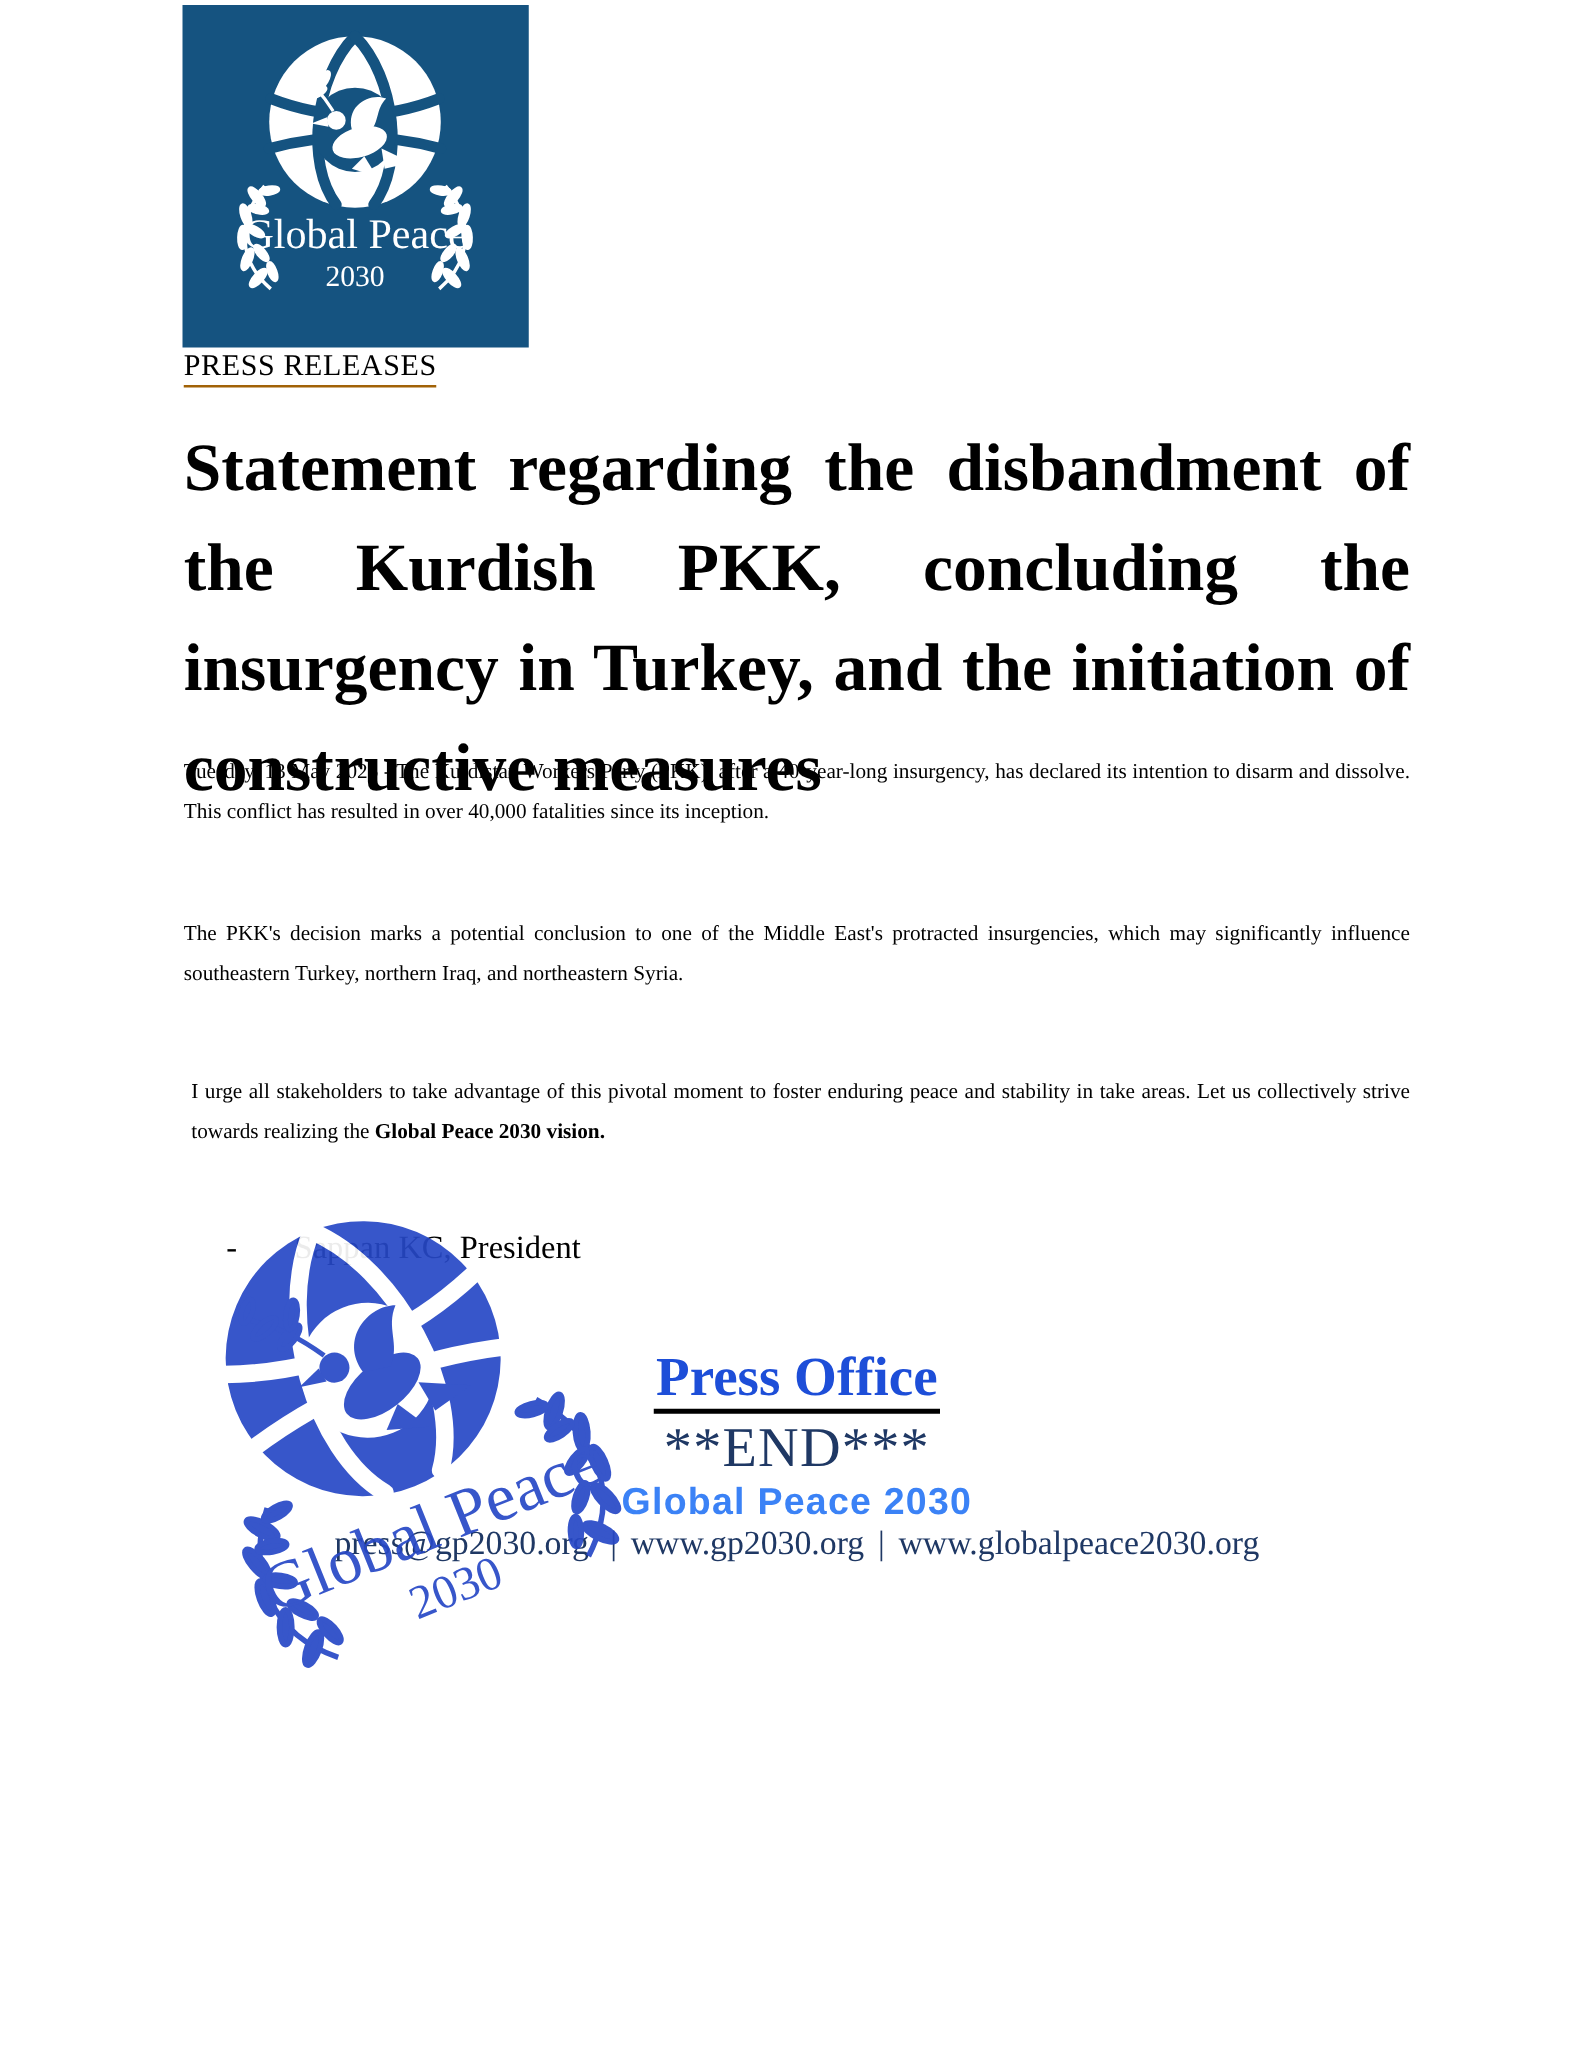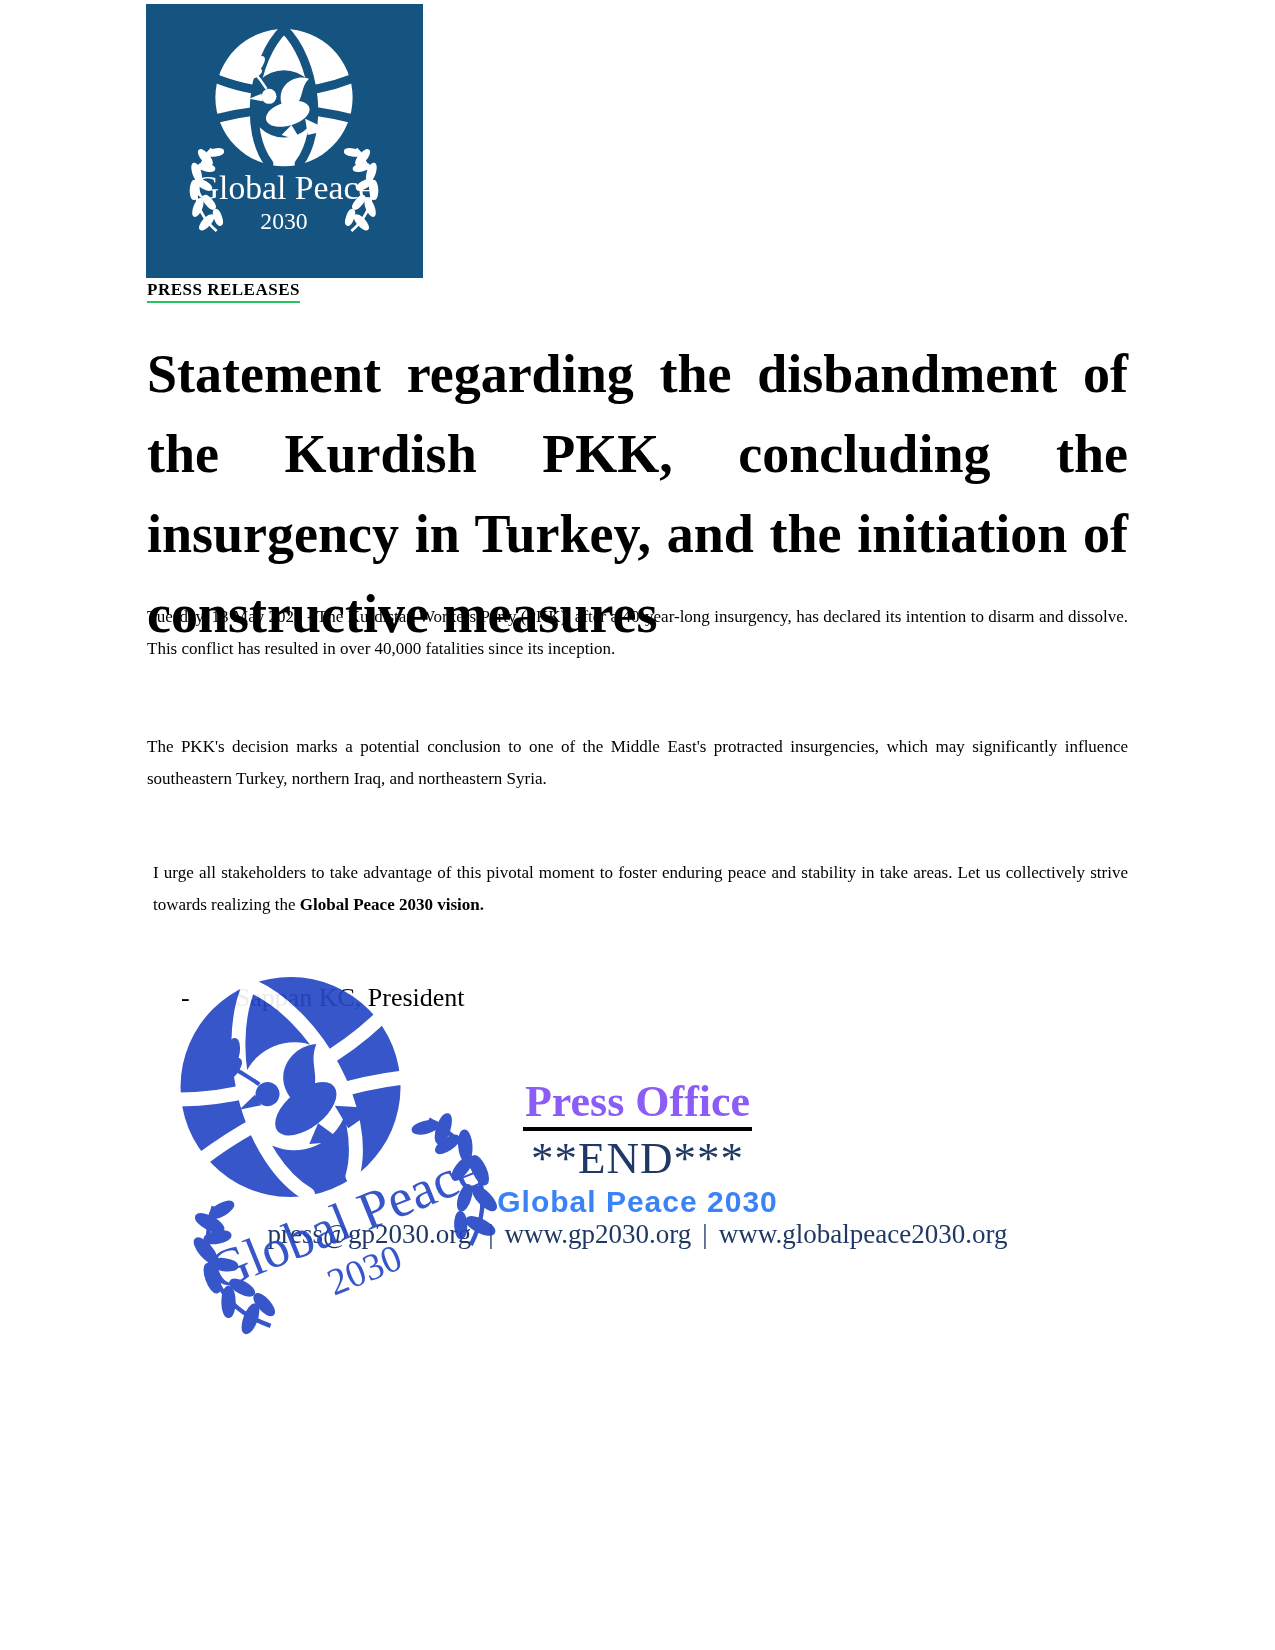--- a/index.html
+++ b/index.html
@@ -14,22 +14,22 @@
   }
   
   .logo-square{
     position:absolute;left:146px;top:4px;width:277px;height:274px;
     background:#155380;
   }
   .logo-square svg{position:absolute;left:13px;top:5px;width:250px;height:262px;}
   
   .kicker{
     position:absolute;left:147px;top:280px;
-    font-size:17px;font-weight:bold;letter-spacing:.5px;
-    border-bottom:2px solid #22c55e;padding-bottom:1px;
+    font-size:24px;font-weight:normal;letter-spacing:.5px;
+    border-bottom:2px solid #a16207;padding-bottom:1px;
     display:inline-block;
   }
   
   .headline{
     position:absolute;left:147px;top:334px;width:981px;
     font-size:54px;line-height:80px;font-weight:bold;
     text-align:justify;
   }
   
   .body-par{
@@ -43,21 +43,21 @@
   .p3 b{font-weight:bold;}
   
   .signature{
     position:absolute;left:147px;top:983px;width:981px;
     font-size:26px;display:flex;align-items:baseline;
   }
   .signature .dash{margin-left:34px;}
   .signature .name{margin-left:46px;}
   
   .foot-line{position:absolute;left:147px;width:981px;text-align:center;color:#1f3864;}
-  .press-office{top:1076px;color:#8b5cf6;font-size:44px;font-weight:bold;}
+  .press-office{top:1076px;color:#1d4ed8;font-size:44px;font-weight:bold;}
   .press-office span{border-bottom:4px solid #000;padding:0 2px 1px 2px;}
   .end-marker{top:1132px;font-size:45px;letter-spacing:1px;}
   .org-title{
     top:1185px;font-size:30px;font-weight:800;letter-spacing:1px;
     font-family:"Liberation Sans",sans-serif;color:#3b82f6;
   }
   .contact-line{top:1219px;font-size:27px;}
   .contact-line .sep{margin:0 11px;color:#1f3864;}
   .contact-line .sep.first{margin-left:17px;}
   .contact-line a{color:#1f3864;text-decoration:none;cursor:pointer;}

